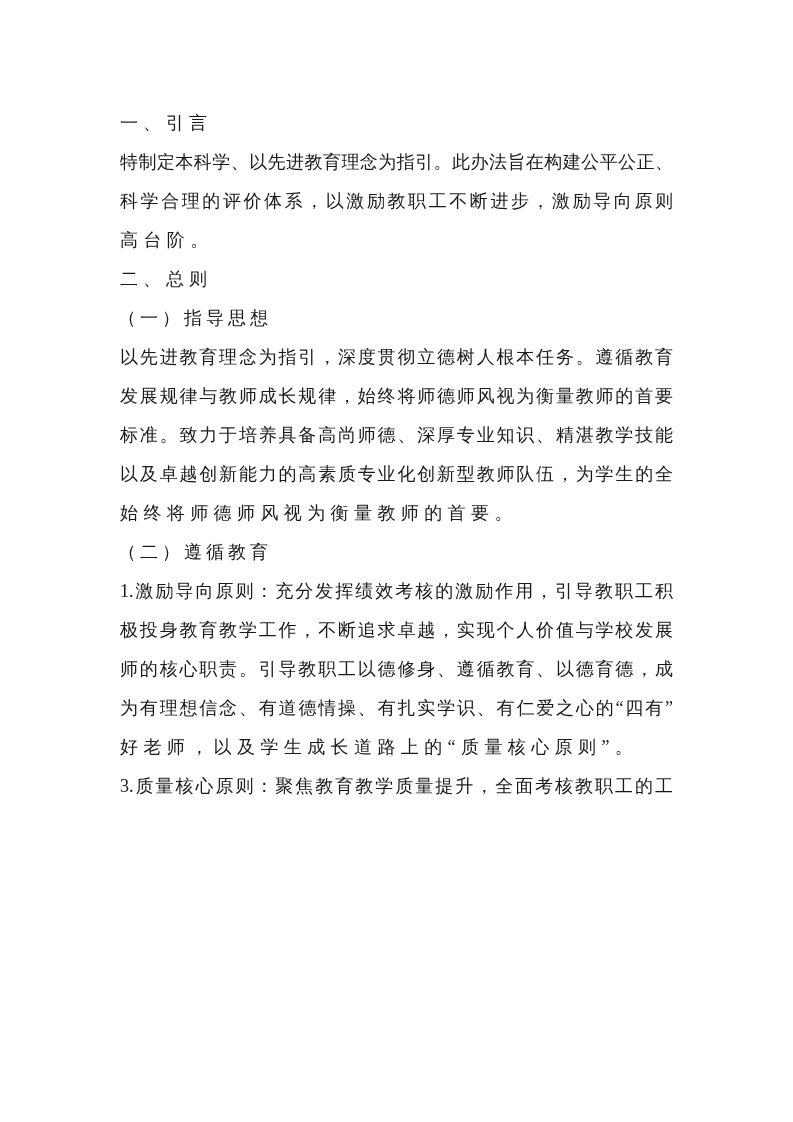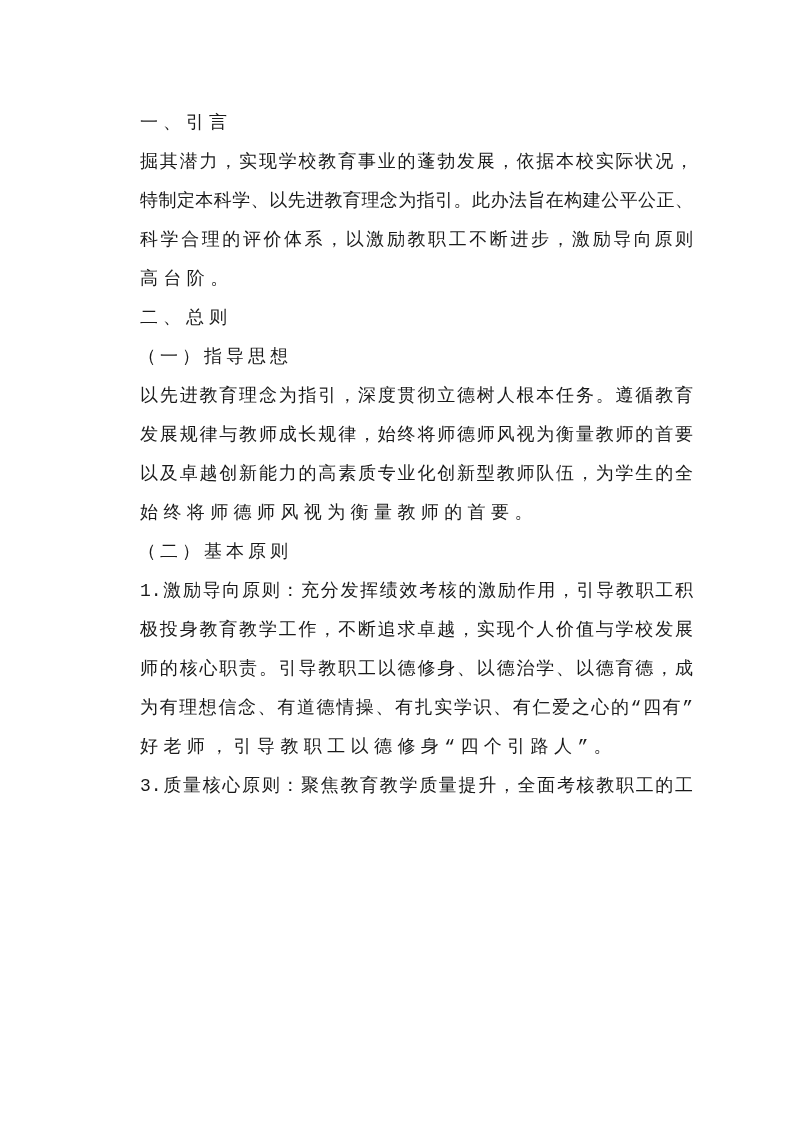--- a/index.html
+++ b/index.html
@@ -11,25 +11,24 @@
       width: 793px;
       height: 1122px;
       position: relative;
       overflow: hidden;
     }
     .page {
       position: absolute;
       left: 120px;
       top: 104px;
       width: 560px;
-      font-family: Liberation Mono, monospace;
+      font-family: Liberation Serif, serif;
       color: #1a1a1a;
       font-size: 18px;
       line-height: 39px;
-      margin-left: 20px;
     }
     .line {
       display: block;
       white-space: nowrap;
       letter-spacing: 5.4px;
       height: 39px;
     }
     .justify {
       text-align: justify;
       text-align-last: justify;
@@ -44,46 +43,46 @@
       margin-left: -2px;
     }
   </style>
 </head>
 <body>
 
 <div class="page">
 
   <div class="line heading">一、引言</div>
   <div>
-    <div class="line justify">掘其潜力，实现学校教育事业的蓬勃发展，依据本校实际状况，</div>
     <div class="line justify">特制定本科学、以先进教育理念为指引。此办法旨在构建公平公正、</div>
     <div class="line justify">科学合理的评价体系，以激励教职工不断进步，激励导向原则</div>
     <div class="line">高台阶。</div>
   </div>
 
   <div class="line heading">二、总则</div>
 
   <div class="line subheading">（一）指导思想</div>
   <div>
     <div class="line justify">以先进教育理念为指引，深度贯彻立德树人根本任务。遵循教育</div>
     <div class="line justify">发展规律与教师成长规律，始终将师德师风视为衡量教师的首要</div>
+    <div class="line justify">标准。致力于培养具备高尚师德、深厚专业知识、精湛教学技能</div>
     <div class="line justify">以及卓越创新能力的高素质专业化创新型教师队伍，为学生的全</div>
     <div class="line">始终将师德师风视为衡量教师的首要。</div>
   </div>
 
-  <div class="line subheading">（二）基本原则</div>
+  <div class="line subheading">（二）遵循教育</div>
 
   <div>
     <div class="line justify">1.激励导向原则：充分发挥绩效考核的激励作用，引导教职工积</div>
     <div class="line justify">极投身教育教学工作，不断追求卓越，实现个人价值与学校发展</div>
   </div>
 
   <div>
-    <div class="line justify">师的核心职责。引导教职工以德修身、以德治学、以德育德，成</div>
+    <div class="line justify">师的核心职责。引导教职工以德修身、遵循教育、以德育德，成</div>
     <div class="line justify">为有理想信念、有道德情操、有扎实学识、有仁爱之心的“四有”</div>
-    <div class="line">好老师，引导教职工以德修身“四个引路人”。</div>
+    <div class="line">好老师，以及学生成长道路上的“质量核心原则”。</div>
   </div>
 
   <div>
     <div class="line justify">3.质量核心原则：聚焦教育教学质量提升，全面考核教职工的工</div>
   </div>
 
 </div>
 
 </body></html>

